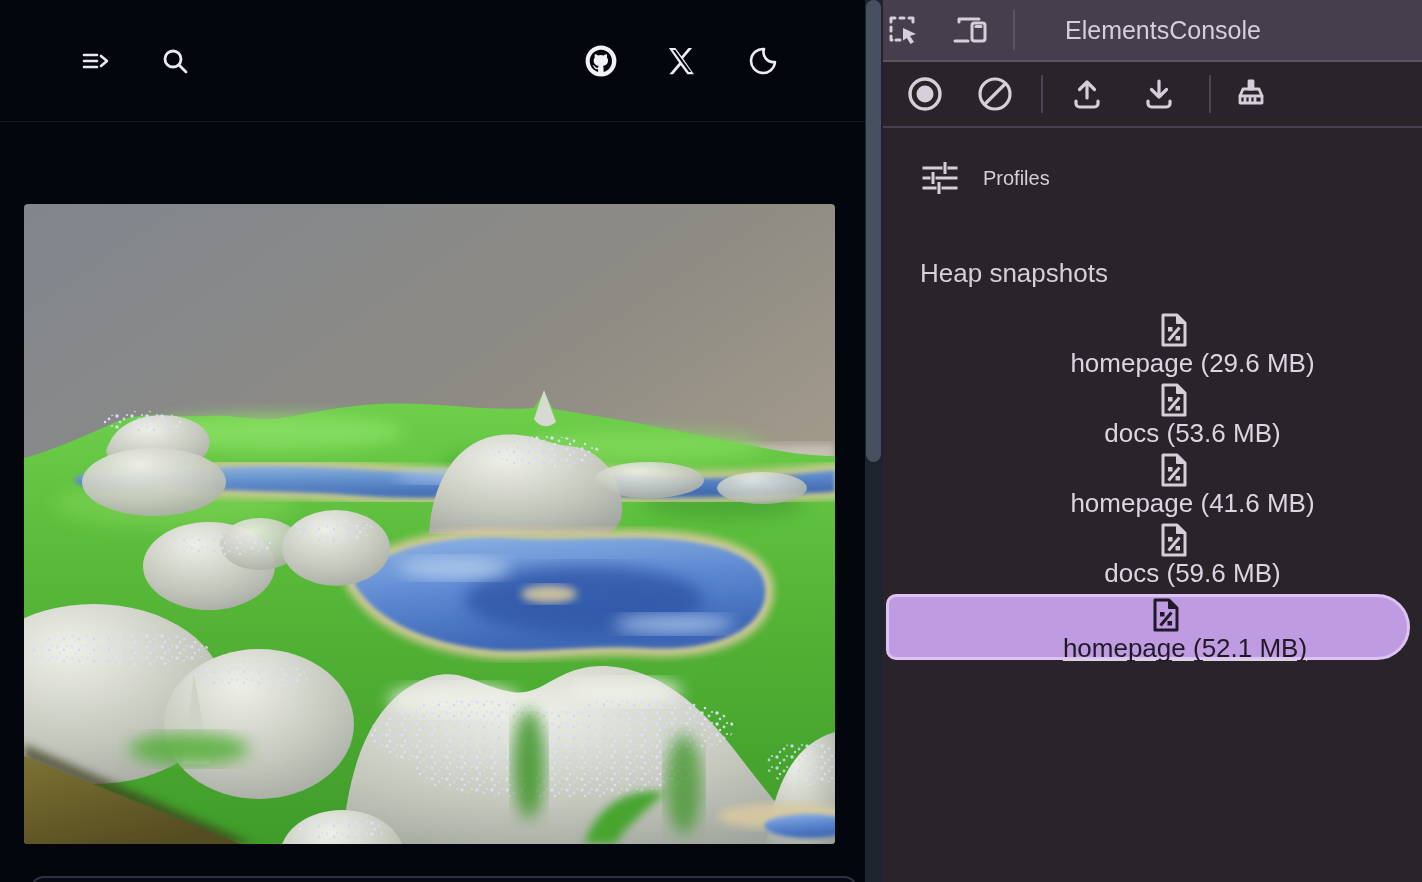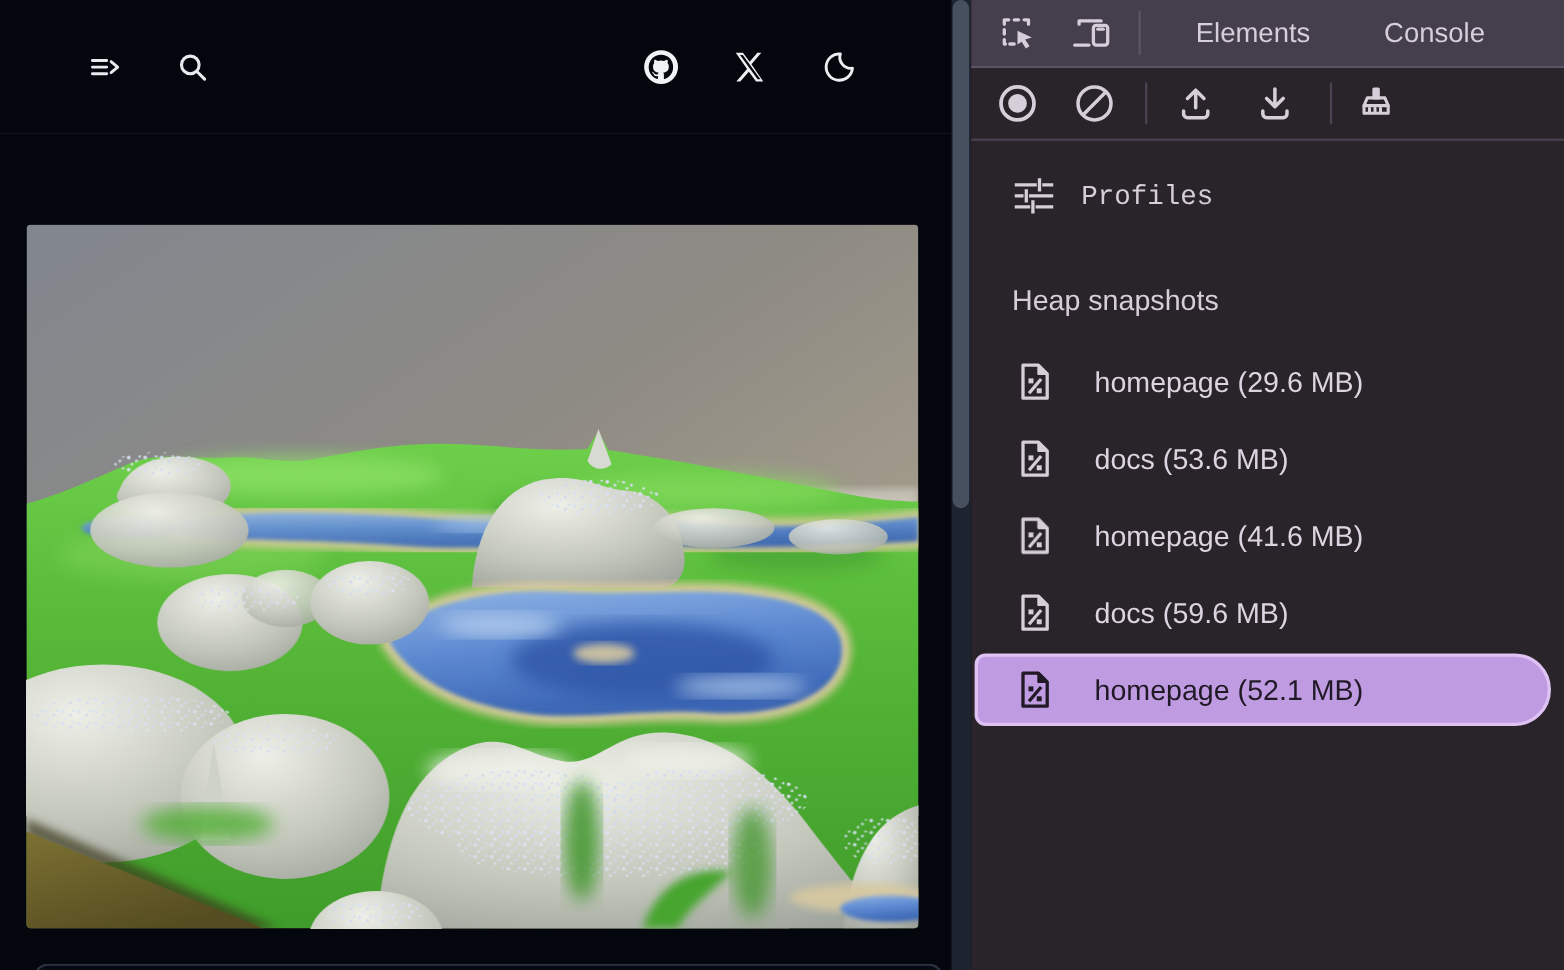--- a/index.html
+++ b/index.html
@@ -30,27 +30,27 @@
     border-bottom:2px solid #5b5463; display:flex; align-items:center; }
   .dt-iconbtn { width:40px; height:40px; display:flex; align-items:center; justify-content:center;
     cursor:pointer; flex:none; }
   .dt-sep { width:2px; height:40px; background:#5b5366; margin:0 10px; flex:none; }
   .dt-tab { font-size:25px; color:#d6ced9; cursor:pointer; flex:none; }
   .dt-toolbar { position:absolute; left:0; top:62px; width:539px; height:66px; background:#282429;
     border-bottom:2px solid #49414f; display:flex; align-items:center; }
   .dt-toolbar .dt-sep { background:#4c4455; height:38px; }
   .profiles-row { position:absolute; left:0; top:150px; width:539px; height:56px;
     display:flex; align-items:center; padding-left:38px; cursor:pointer; }
-  .profiles-row .label { font-size:25px; color:#d6ced9; margin-left:24px;font-family:Liberation Mono, monospace; }
+  .profiles-row .label { font-size:20px; color:#d6ced9; margin-left:24px; }
   .heap-heading { position:absolute; left:37px; top:258px; font-size:26px; color:#d6ced9; }
   .snap-list { position:absolute; left:0; top:312px; width:539px; }
-  .snap-row { height:70px; display:flex; align-items:center; padding-left:42px; cursor:pointer; }
+  .snap-row { height:70px; display:flex; align-items:center; padding-left:42px; cursor:pointer;flex-direction:column; }
   .snap-row .label { font-size:26px; color:#dcd4e0; margin-left:38px; white-space:nowrap; }
   .snap-row.selected { height:66px; margin:2px 12px 2px 3px; padding-left:36px;
-    background:#bf9ce2; border:3px solid #ddc2f3; border-radius:10px 33px 33px 10px; }
+    background:#bf9ce2; border:3px solid #ddc2f3; border-radius:10px 33px 33px 10px;text-decoration:underline; }
   .snap-row.selected .label { color:#211926; }
   .snap-icon { flex:none; display:flex; }
 </style>
 </head>
 <body>
 
 <div class="stage">
 
   <div class="page">
     <div class="page-nav">
@@ -222,38 +222,38 @@
 
     <div class="bottom-card"></div>
 
     <div class="page-scroll-track">
       <div class="page-scroll-thumb"></div>
     </div>
   </div>
 
   <div class="devtools">
 
-    <div class="dt-tabbar" style="padding-left:22px;">
+    <div class="dt-tabbar" style="">
       <div class="dt-iconbtn">
         <svg width="36" height="36" viewBox="0 0 36 36" fill="none" stroke="#d6ced9" stroke-width="3" stroke-linecap="round">
           <path d="M6 6 H10 M15 6 H19 M24 6 H28 M6 6 V10 M6 15 V19 M6 24 V28 M28 6 V10 M11 28 H15 M6 28 H7"></path>
           <path d="M18 16 L31 22 L25 24 L29 30 L25.5 32 L21.8 26 L18 28.5 Z" fill="#d6ced9" stroke="none"></path>
         </svg>
       </div>
       <div class="dt-iconbtn" style="margin-left:28px">
         <svg width="38" height="36" viewBox="0 0 38 36" fill="none" stroke="#d6ced9" stroke-width="3" stroke-linecap="round" stroke-linejoin="round">
           <path d="M7 10 V7 H27"></path>
             <path d="M3 29 H16"></path>
           <rect x="20" y="11" width="13" height="18" rx="2.5"></rect>
             <path d="M24 14.5 H29"></path>
         </svg>
       </div>
       <div class="dt-sep" style="margin-left:22px"></div>
       <div class="dt-tab" style="margin-left:40px">Elements</div>
-      <div class="dt-tab" style="margin-left:67px">Console</div>
+      <div class="dt-tab" style="">Console</div>
     </div>
 
     <div class="dt-toolbar" style="padding-left:22px;">
       <div class="dt-iconbtn">
         <svg width="38" height="38" viewBox="0 0 38 38">
           <circle cx="19" cy="19" r="15" fill="none" stroke="#d6ced9" stroke-width="3.4"></circle>
           <circle cx="19" cy="19" r="8.5" fill="#d6ced9"></circle>
         </svg>
       </div>
       <div class="dt-iconbtn" style="margin-left:30px">

